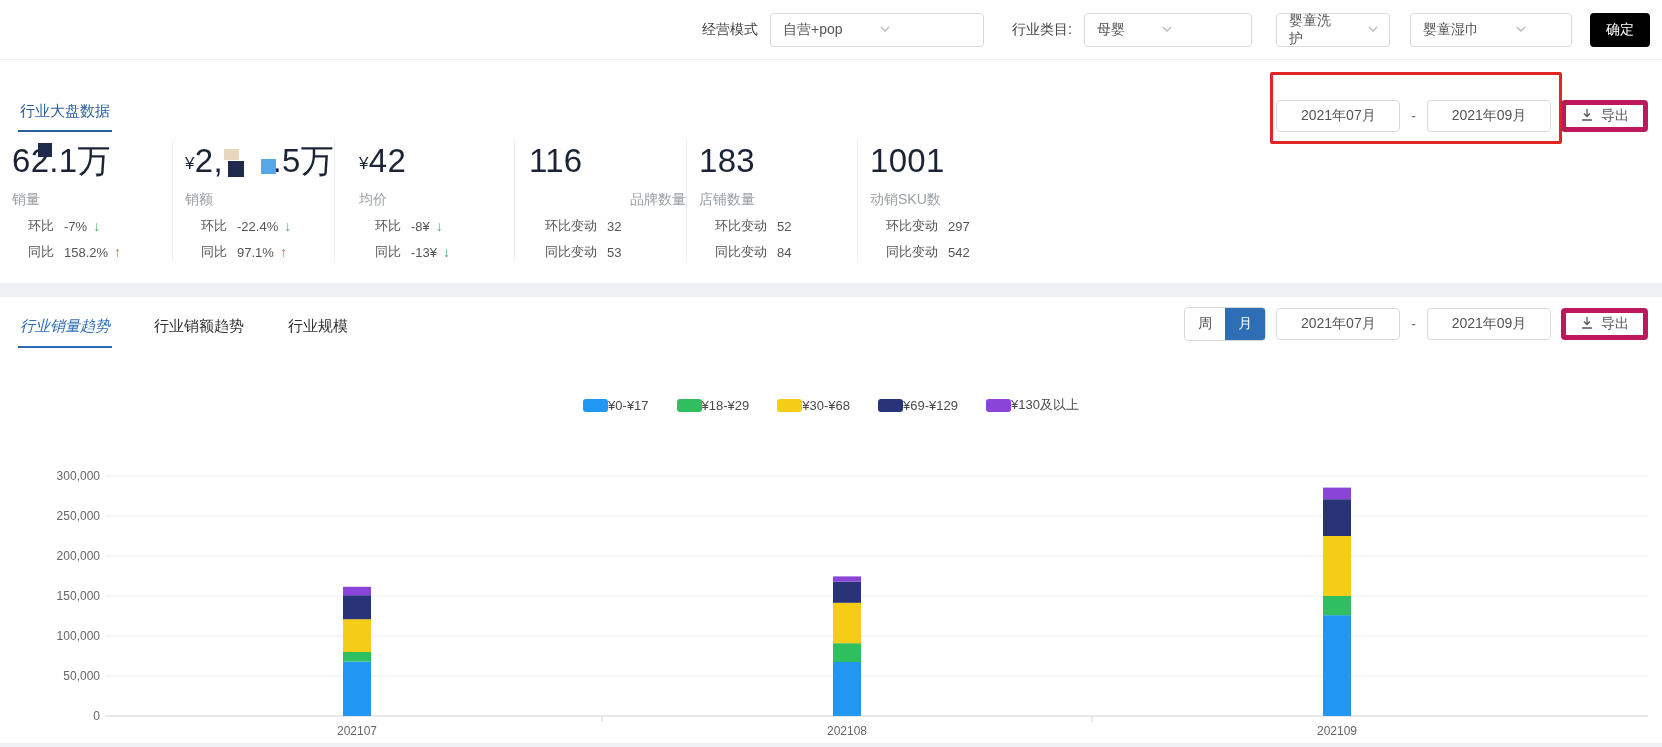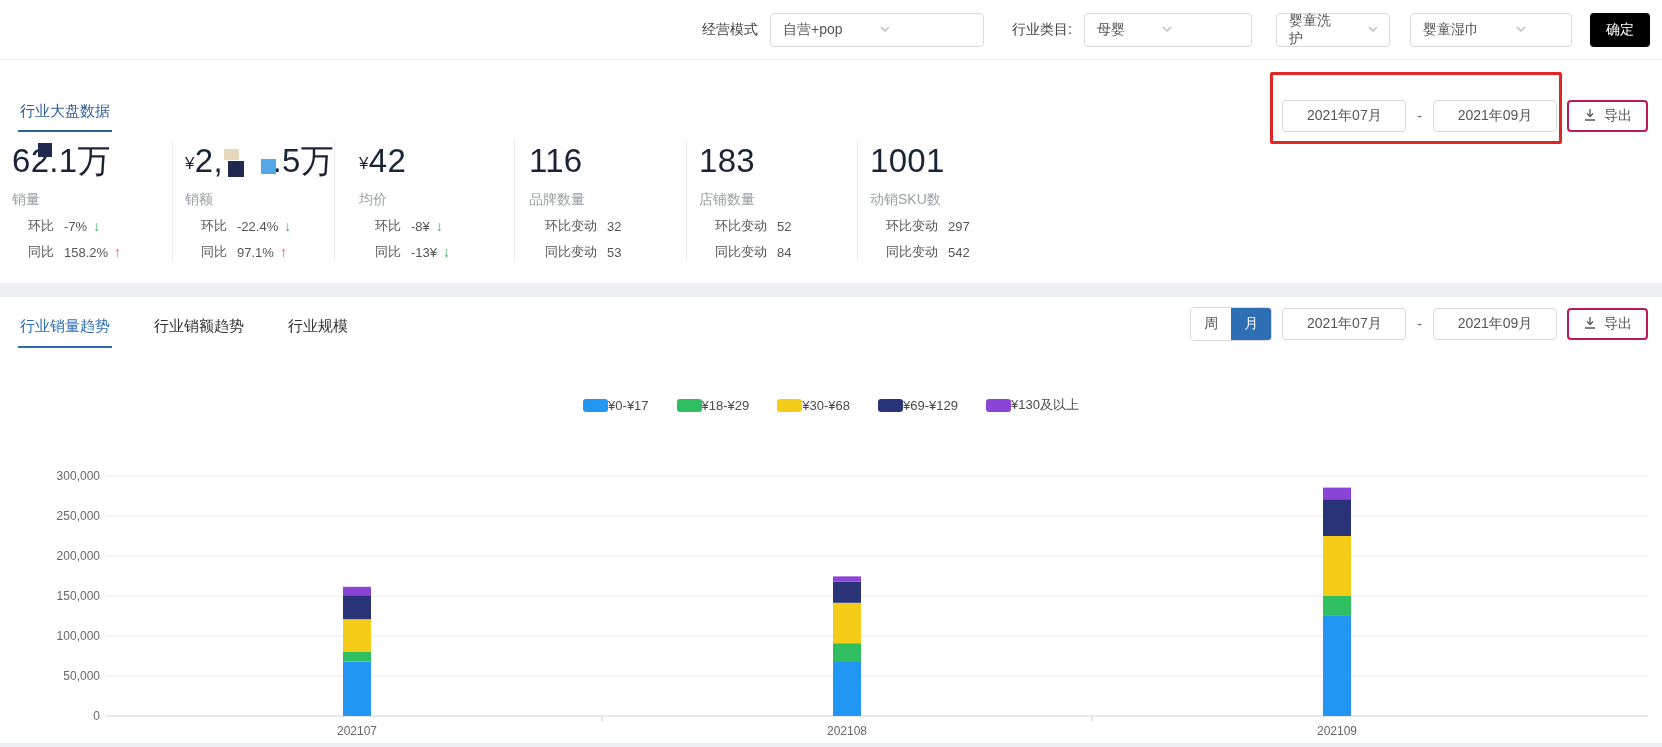--- a/index.html
+++ b/index.html
@@ -39,33 +39,33 @@
     border-bottom:2px solid #2d5f9e; cursor:pointer;
   }
   .right-cluster { margin-left:auto; display:flex; align-items:center; gap:10px; }
   .date-input {
     width:124px; height:32px; border:1px solid #d9d9d9; border-radius:4px;
     display:flex; align-items:center; justify-content:center;
     font-size:14px; color:#555; background:#fff; cursor:pointer;
   }
   .date-sep { color:#666; margin:0 1px; }
   .btn-export {
-    height:32px; padding:0 14px; border:2px solid #be185d; border-radius:4px;
+    height:32px; padding:0 14px; border:5px solid #be185d; border-radius:4px;
     background:#fff; color:#555; font-size:14px;
     display:inline-flex; align-items:center; gap:7px; cursor:pointer;
   }
   .red-annotation {
     position:absolute; left:1270px; top:72px; width:292px; height:72px;
     border:3px solid #e12424; border-radius:2px; pointer-events:none; z-index:6;
   }
   .cards { display:flex; padding:8px 0 22px 0; background:#fff; }
   .card { padding:0 0 0 12px; border-right:1px solid #ebedf0; }
   .card:last-child { border-right:none; }
   .card-c1{width:173px;} .card-c2{width:162px;} .card-c3{width:180px;padding-left:24px;}
-  .card-c4{width:172px;padding-left:14px;} .card-c5{width:171px;padding-left:12px;}
+  .card-c4{width:172px;padding-left:14px;text-align:right;} .card-c5{width:171px;padding-left:12px;}
   .card-c6{width:240px;padding-left:12px;}
   .stat-value {
     font-size:33px; color:#1b2437; line-height:42px; height:42px;
     display:flex; align-items:flex-end; white-space:nowrap; letter-spacing:.3px;
   }
   .stat-value .cur { font-size:17px; line-height:30px; padding-bottom:3px; }
   .rwrap { position:relative; display:inline-block; }
   .rblock { position:absolute; display:block; }
   .rzone { position:relative; display:inline-block; height:38px; }
   .stat-label { font-size:14px; color:#9aa0a6; margin:9px 0 2px; }
@@ -73,21 +73,21 @@
   .metric .mname { margin-right:10px; color:#555; }
   .metric .mval { color:#555; }
   .metric .marrow { font-size:14px; margin-left:6px; font-weight:bold; }
   .spacer { height:14px; background:#eef0f3; }
   .trend-panel { background:#fff; height:446px; }
   .tabs-row { display:flex; align-items:center; padding:0 14px 0 18px; height:54px; }
   .tab {
     font-size:15px; color:#333; margin-right:40px; padding:16px 2px 10px;
     cursor:pointer; border-bottom:2px solid transparent;
   }
-  .tab.active { color:#2d6cb5; border-bottom-color:#2d6cb5; }
+  .tab.active { color:#2d6cb5; border-bottom-color:#2d6cb5;font-style:italic; }
   .toggle { display:flex; border:1px solid #d9d9d9; border-radius:4px; overflow:hidden; }
   .toggle .opt {
     width:40px; height:32px; line-height:31px; text-align:center;
     font-size:14px; color:#555; background:#fff; cursor:pointer;
   }
   .toggle .opt.active { background:#2e6eb5; color:#fff; }
   .legend { display:flex; justify-content:center; align-items:center; gap:28px; margin-top:44px; height:20px; }
   .legend-item { display:flex; align-items:center; cursor:pointer; }
   .legend-swatch { width:25px; height:13px; border-radius:3px; display:inline-block; }
   .legend-label { font-size:13px; color:#4a4a4a; }

